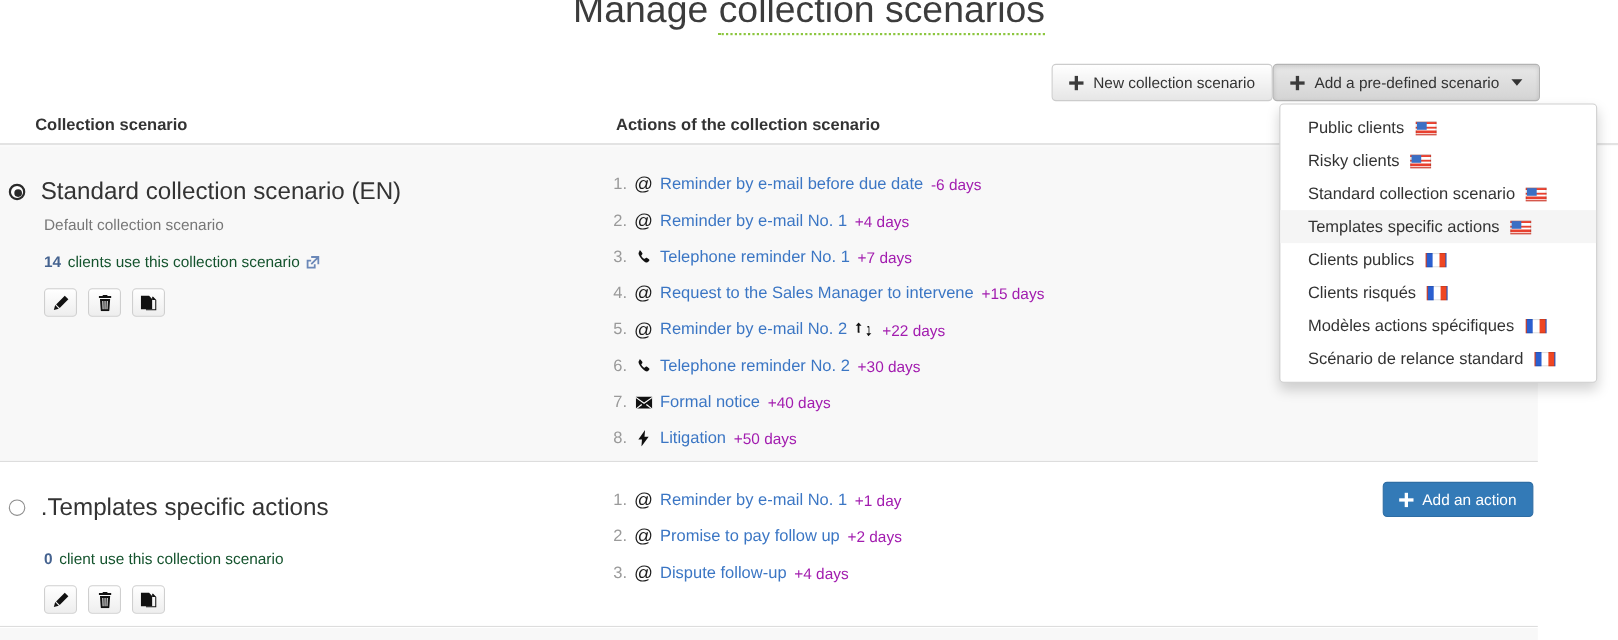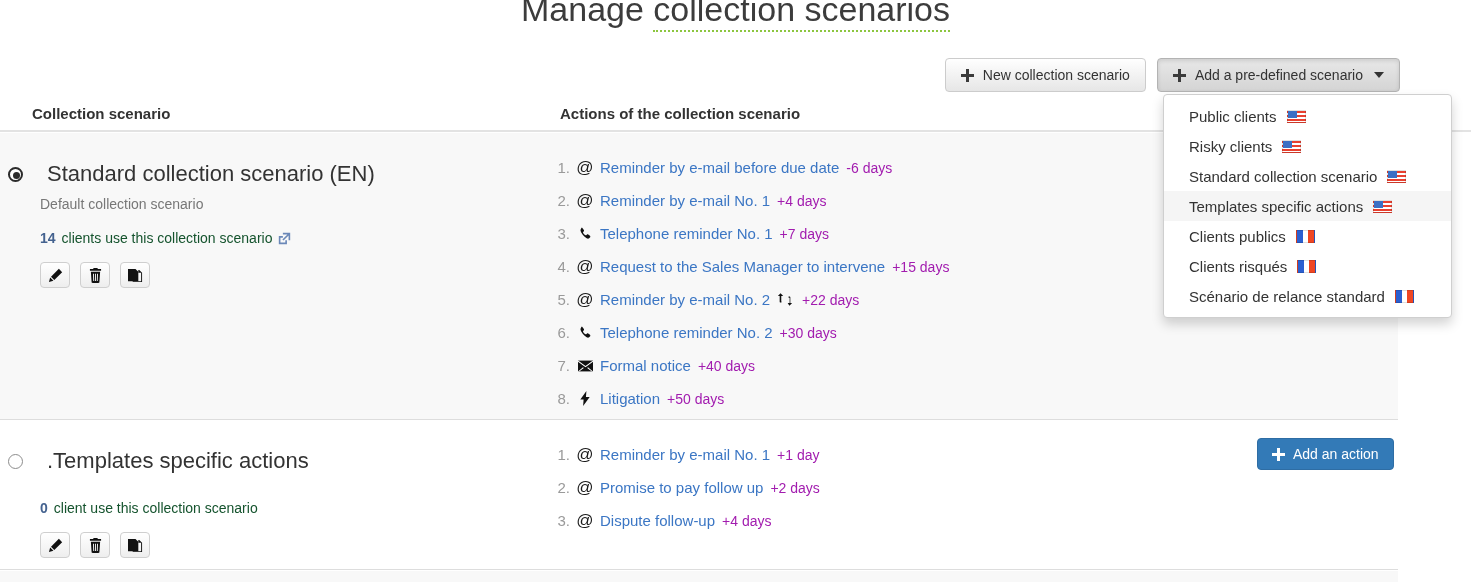--- a/index.html
+++ b/index.html
@@ -34,21 +34,20 @@
     border-bottom: 2px dotted #8cc63f;
     padding-bottom: 2px;
   }
 
   
   .toolbar {
     position: absolute;
     top: 58px;
     right: 71px;
     display: flex;
-    gap: 11px;
     align-items: flex-start;
     z-index: 30;
   }
   .btn-default {
     display: inline-flex;
     align-items: center;
     gap: 9px;
     height: 34px;
     padding: 0 15px;
     font-size: 14px;
@@ -182,21 +181,21 @@
 
   .scenario-cell {
     position: absolute;
     left: 8px;
     top: 28px;
     width: 500px;
   }
   .scenario-head {
     display: flex;
     align-items: center;
-    gap: 24px;
+    gap: 14px;
   }
   .radio {
     width: 15px; height: 15px;
     border: 1px solid #8d8d8d;
     border-radius: 50%;
     background: #ffffff;
     position: relative;
     flex: 0 0 auto;
     cursor: pointer;
     box-sizing: border-box;
@@ -369,20 +368,24 @@
       </div>
       <div class="dropdown-item">
         <span class="mi-label">Clients publics</span>
         <span class="flag flag-fr"></span>
       </div>
       <div class="dropdown-item">
         <span class="mi-label">Clients risqués</span>
         <span class="flag flag-fr"></span>
       </div>
       <div class="dropdown-item">
+        <span class="mi-label">Modèles actions spécifiques</span>
+        <span class="flag flag-fr"></span>
+      </div>
+      <div class="dropdown-item">
         <span class="mi-label">Scénario de relance standard</span>
         <span class="flag flag-fr"></span>
       </div>
     </div>
 
   <div class="table-head">
     <div class="th th-scenario">Collection scenario</div>
     <div class="th th-actions">Actions of the collection scenario</div>
   </div>
 

